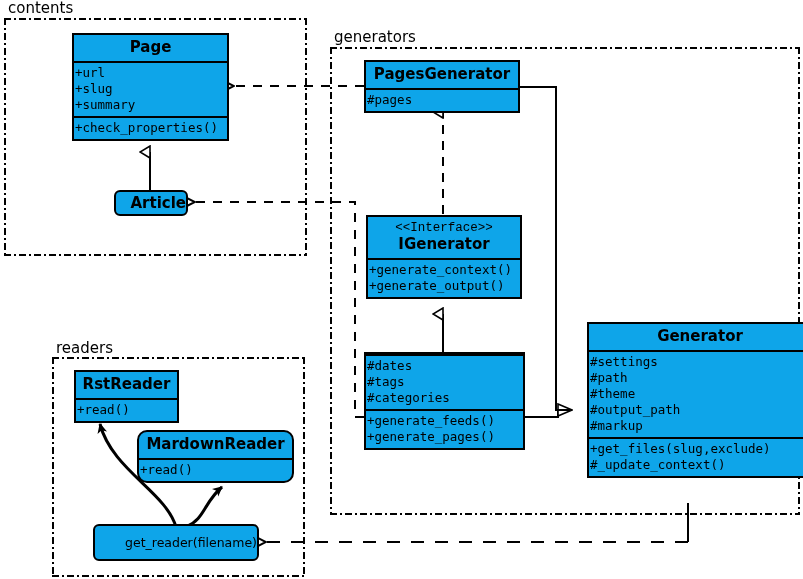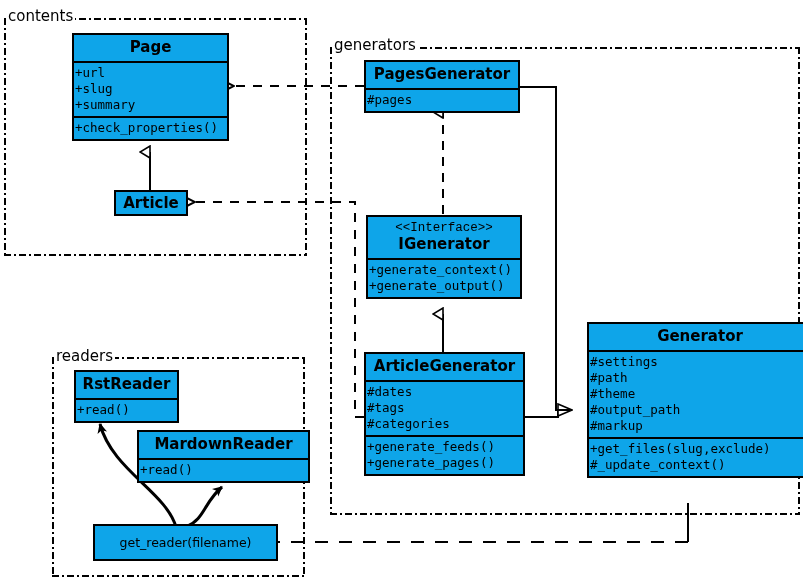--- a/index.html
+++ b/index.html
@@ -30,21 +30,20 @@
     background: transparent;
   }
   .pkg-label {
     position: absolute;
     font-size: 15px;
     line-height: 15px;
     color: #000;
     background: #fff;
     padding: 0 2px;
     white-space: nowrap;
-    margin-top: 8px;
   }
   
   .uml {
     position: absolute;
     border: 2px solid #000;
     background: #0ea5e9;
     box-sizing: border-box;
   }
   .uml .hdr {
     text-align: center;
@@ -64,23 +63,24 @@
     border-top: 2px solid #000;
     padding: 2px 3px 3px 1px;
     font-family: "DejaVu Sans Mono", monospace;
     font-size: 12.5px;
     line-height: 16px;
   }
   .uml .sect div { white-space: pre; }
   .uml.plain {
     display: flex;
     align-items: center;
-    justify-content: center;
+    justify-content: flex-end;
     font-size: 12.5px;
     font-family: "DejaVu Sans", sans-serif;
+    border-radius: 6px;
   }
 </style>
 </head>
 <body>
 
 <div id="canvas">
 
   <div class="pkg" style="left:4px; top:18px; width:303px; height:238px;
               border-image: none;
               border:0;
@@ -198,21 +198,20 @@
       <span class="stereo">&lt;&lt;Interface&gt;&gt;</span>
       <span>IGenerator</span>
     </div>
     <div class="sect">
       <div>+generate_context()</div>
       <div>+generate_output()</div>
     </div>
   </div>
 
   <div class="uml" style="left:364px; top:352px; width:161px;">
-    <div class="hdr">ArticleGenerator</div>
     <div class="sect">
       <div>#dates</div>
       <div>#tags</div>
       <div>#categories</div>
     </div>
     <div class="sect">
       <div>+generate_feeds()</div>
       <div>+generate_pages()</div>
     </div>
   </div>
@@ -232,24 +231,24 @@
     </div>
   </div>
 
   <div class="uml" style="left:74px; top:370px; width:105px;">
     <div class="hdr">RstReader</div>
     <div class="sect">
       <div>+read()</div>
     </div>
   </div>
 
-  <div class="uml" style="left:137px; top:430px; width:173px;">
+  <div class="uml" style="left:137px; top:430px; width:157px;border-radius:10px;">
     <div class="hdr">MardownReader</div>
     <div class="sect">
       <div>+read()</div>
     </div>
   </div>
 
-  <div class="uml plain" style="left:93px; top:524px; width:185px; height:37px;">
+  <div class="uml plain" style="left:93px; top:524px; width:166px; height:37px;">
     <span>get_reader(filename)</span>
   </div>
 
 </div>
 
 </body></html>

